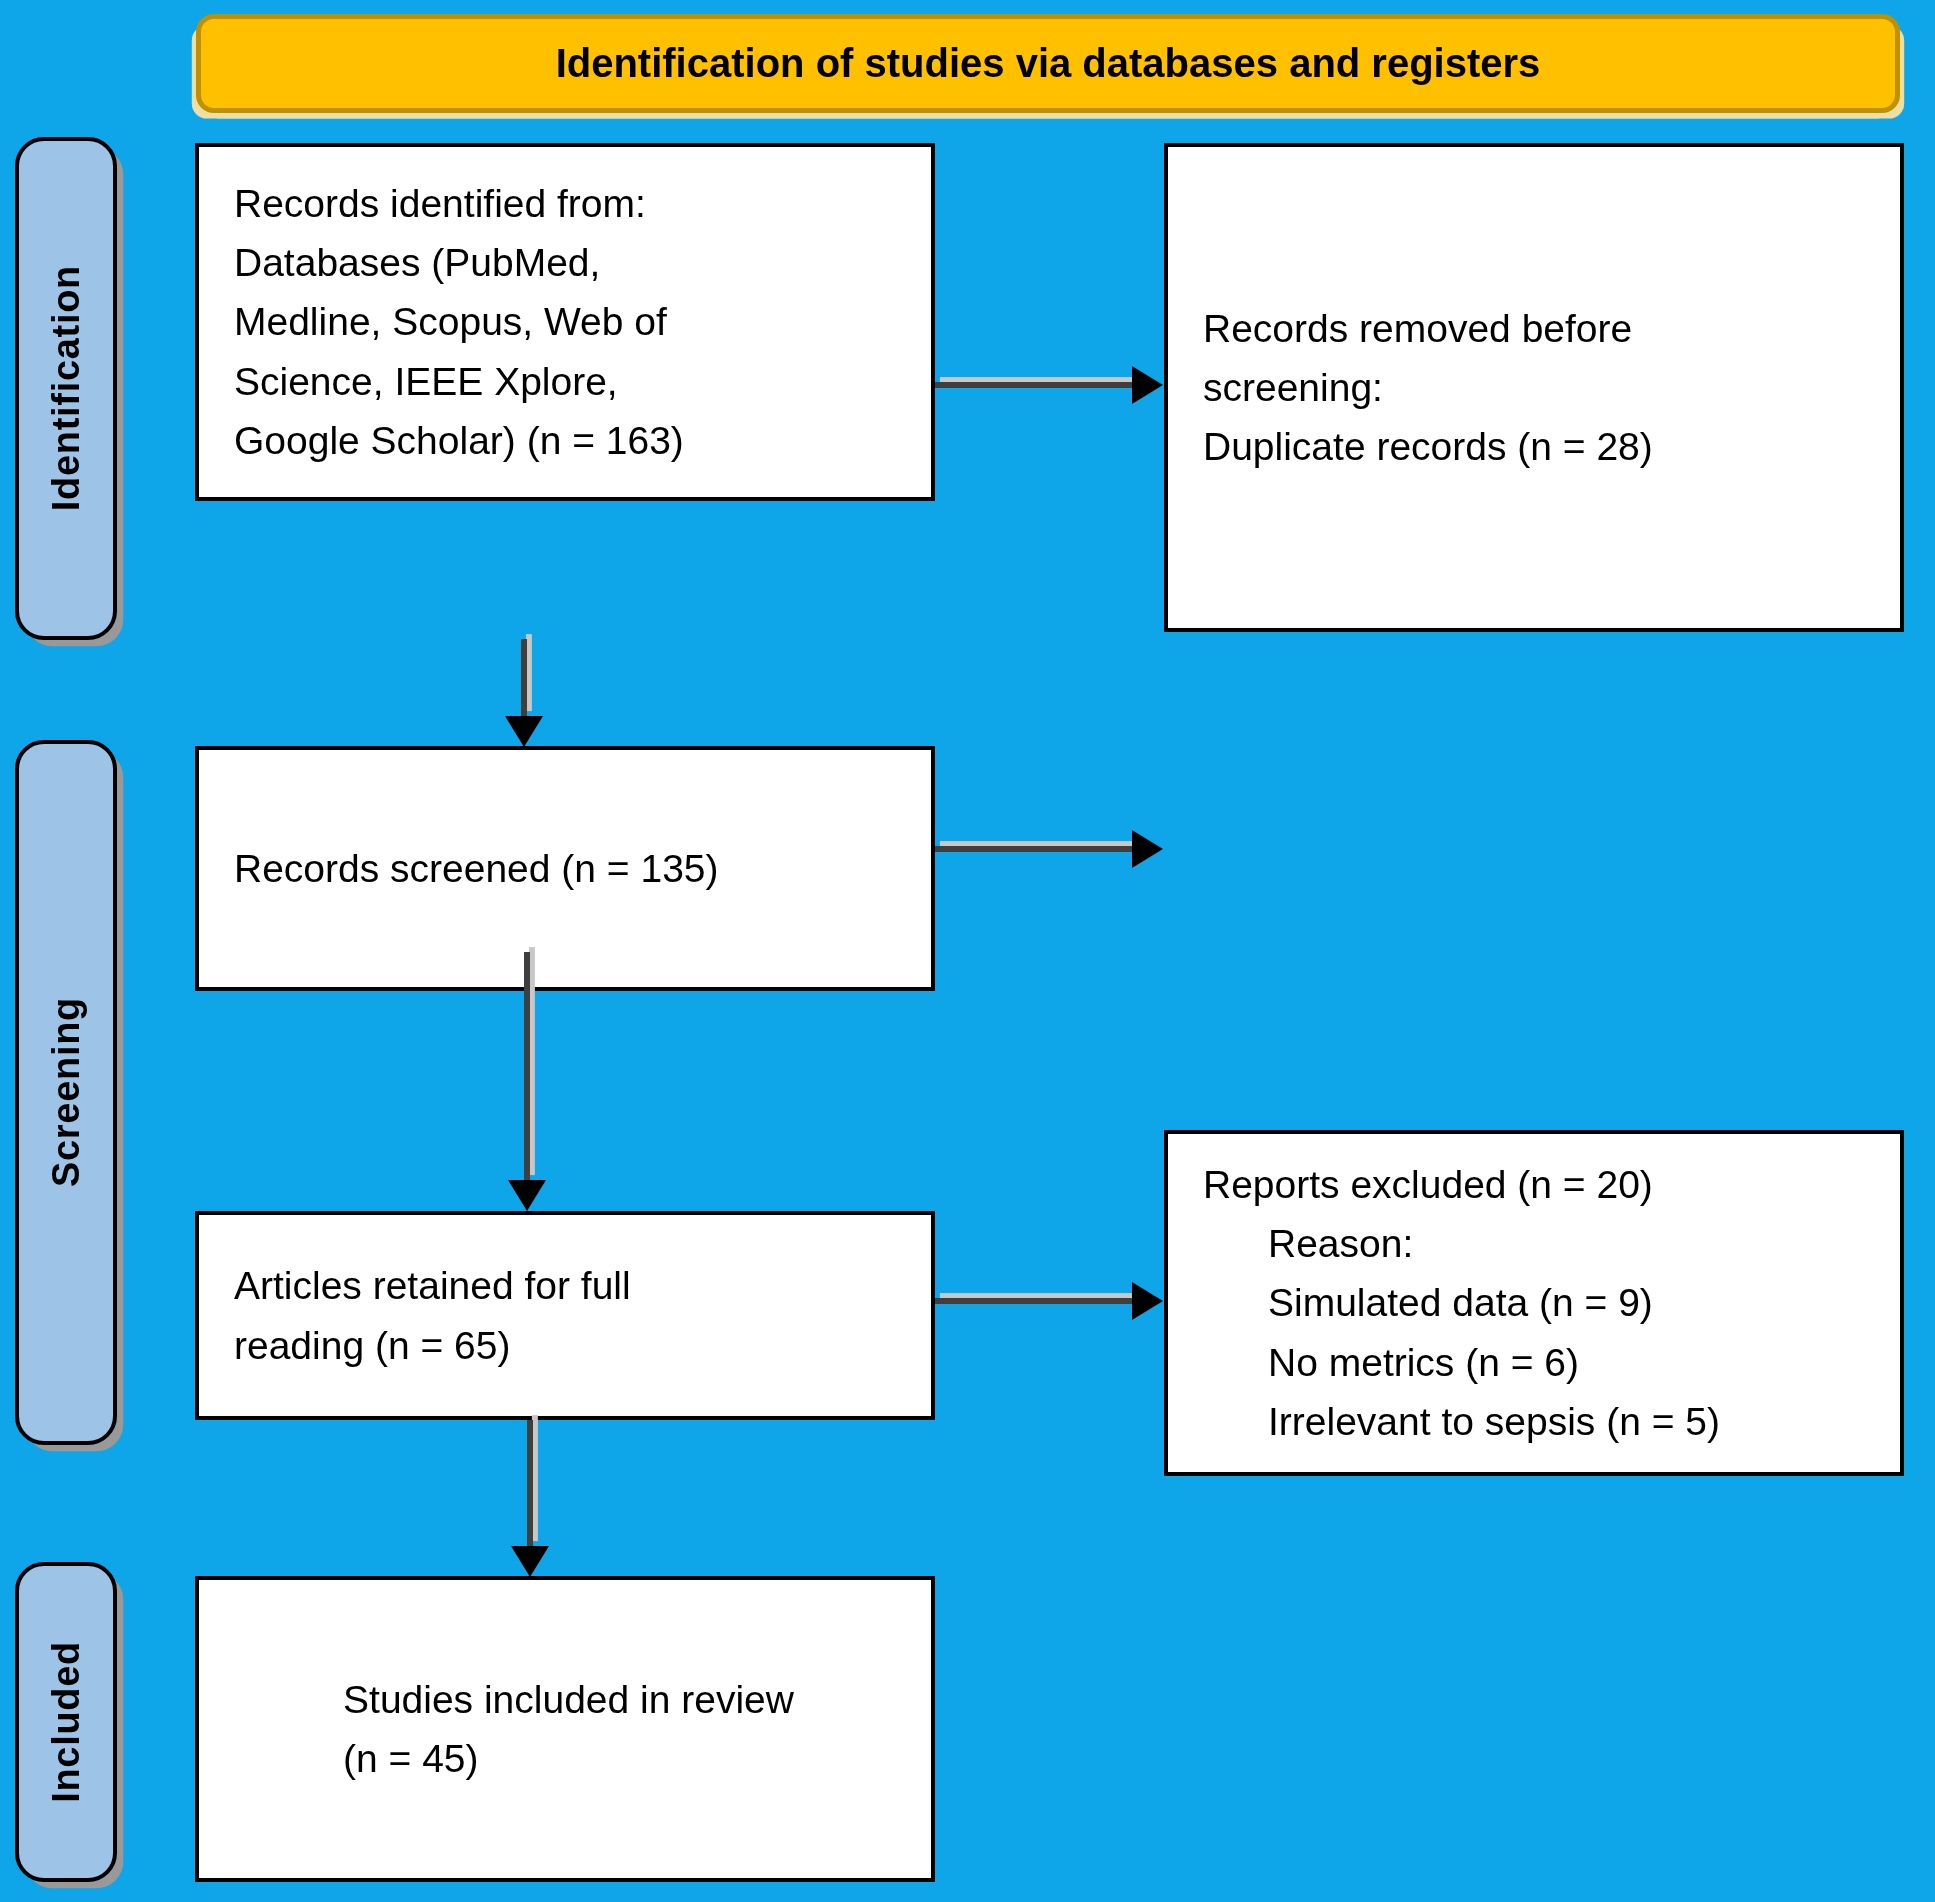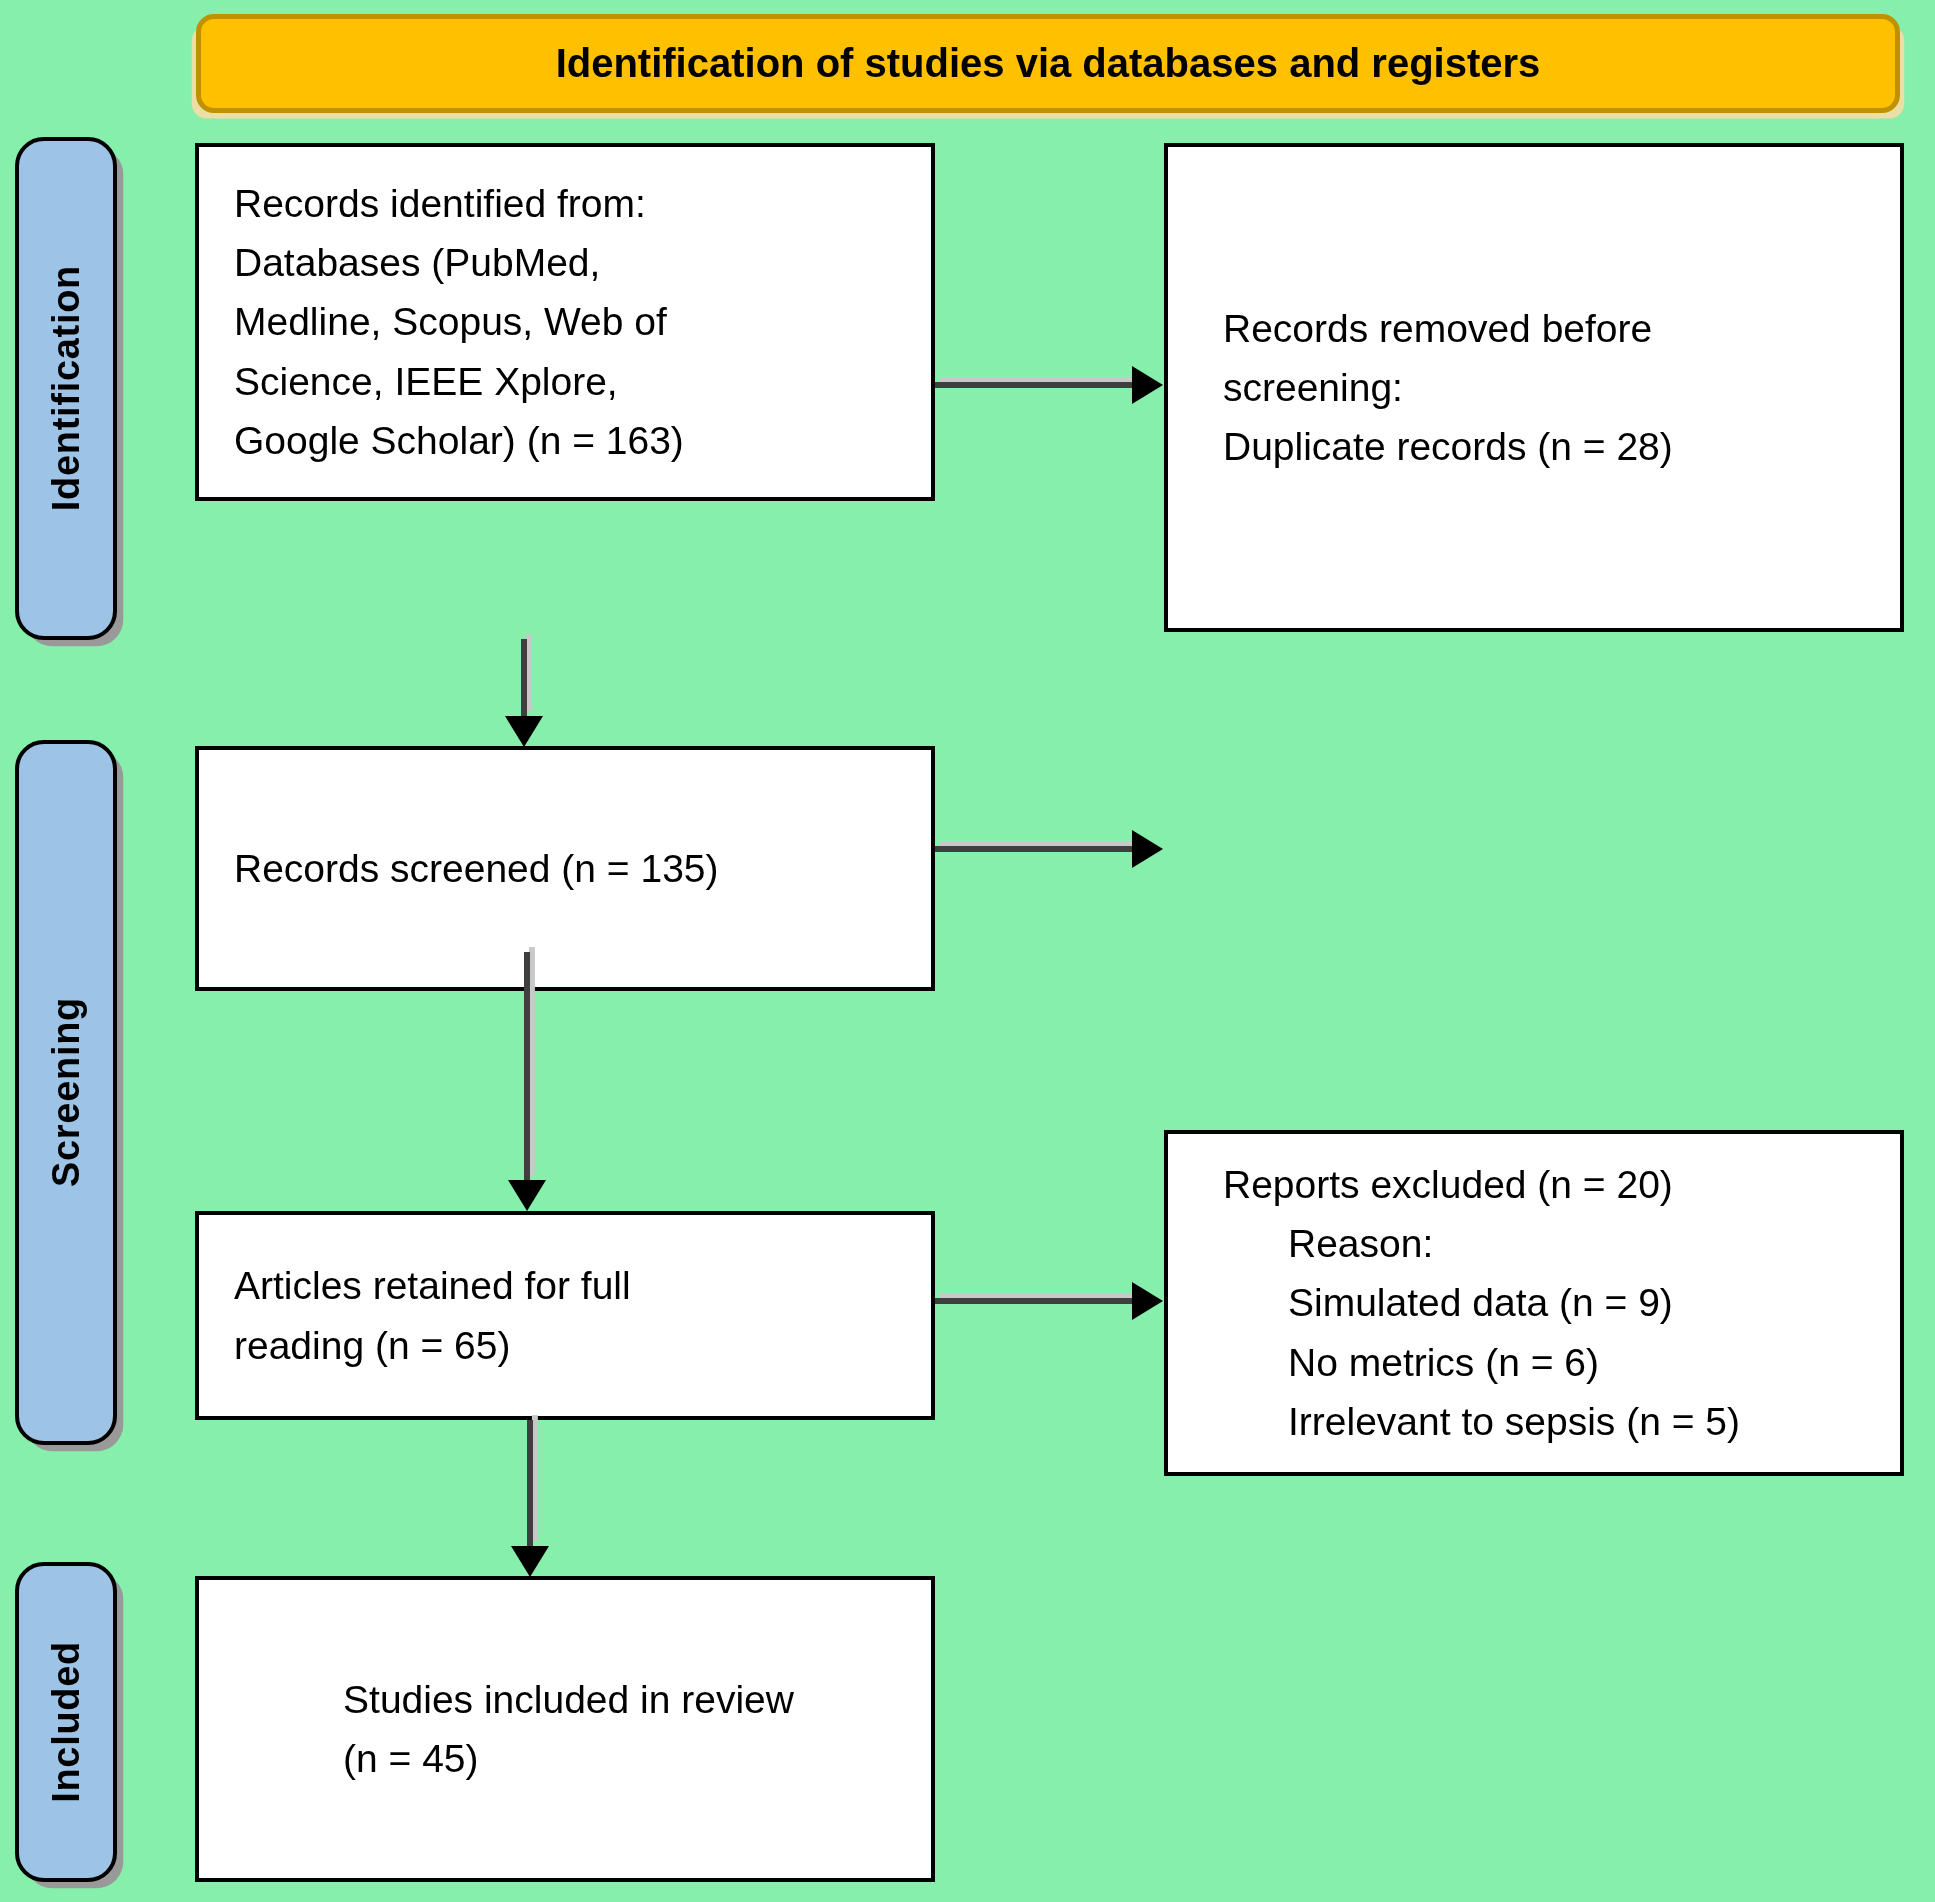--- a/index.html
+++ b/index.html
@@ -11,21 +11,21 @@
     --box-border:#000000;
     --arrow-color:#3F3F3F;
     --arrow-head:#000000;
     --arrow-shadow:#C8C8C8;
     --text-color:#000000;
   }
   html,body{margin:0;padding:0;background:#ffffff;}
   .canvas{
     position:relative;
     width:1936px;height:1902px;
-    background:#86efac;
+    background:#0ea5e9;
     font-family:"Liberation Sans", sans-serif;
     color:var(--text-color);
     overflow:hidden;
   }
 
   
   .banner{
     position:absolute;left:196px;top:14px;width:1704px;height:99px;
     background:var(--banner-fill);
     border:5.6px solid var(--banner-border);
@@ -62,21 +62,21 @@
     position:absolute;
     background:#ffffff;
     border:4.9px solid var(--box-border);
     box-sizing:border-box;
     display:flex;align-items:center;
     font-size:39px;line-height:1.52;
     white-space:pre-line;
   }
   .node .node-text{padding:7px 28px 7px 35px;}
   .col-left{left:195px;width:740px;}
-  .col-right{left:1164px;width:740px;padding-left:20px;}
+  .col-right{left:1164px;width:740px;}
   .node-records-identified{top:143px;height:358px;}
   .node-records-screened{top:746px;height:245px;}
   .node-articles-retained{top:1211px;height:209px;}
   .node-studies-included{top:1576px;height:306px;justify-content:center;}
   .node-records-removed{top:143px;height:489px;}
   .node-title-summary{top:716px;height:345px;}
   .node-reports-excluded{top:1130px;height:346px;}
 
   
   .arrow{position:absolute;background:var(--arrow-color);}

